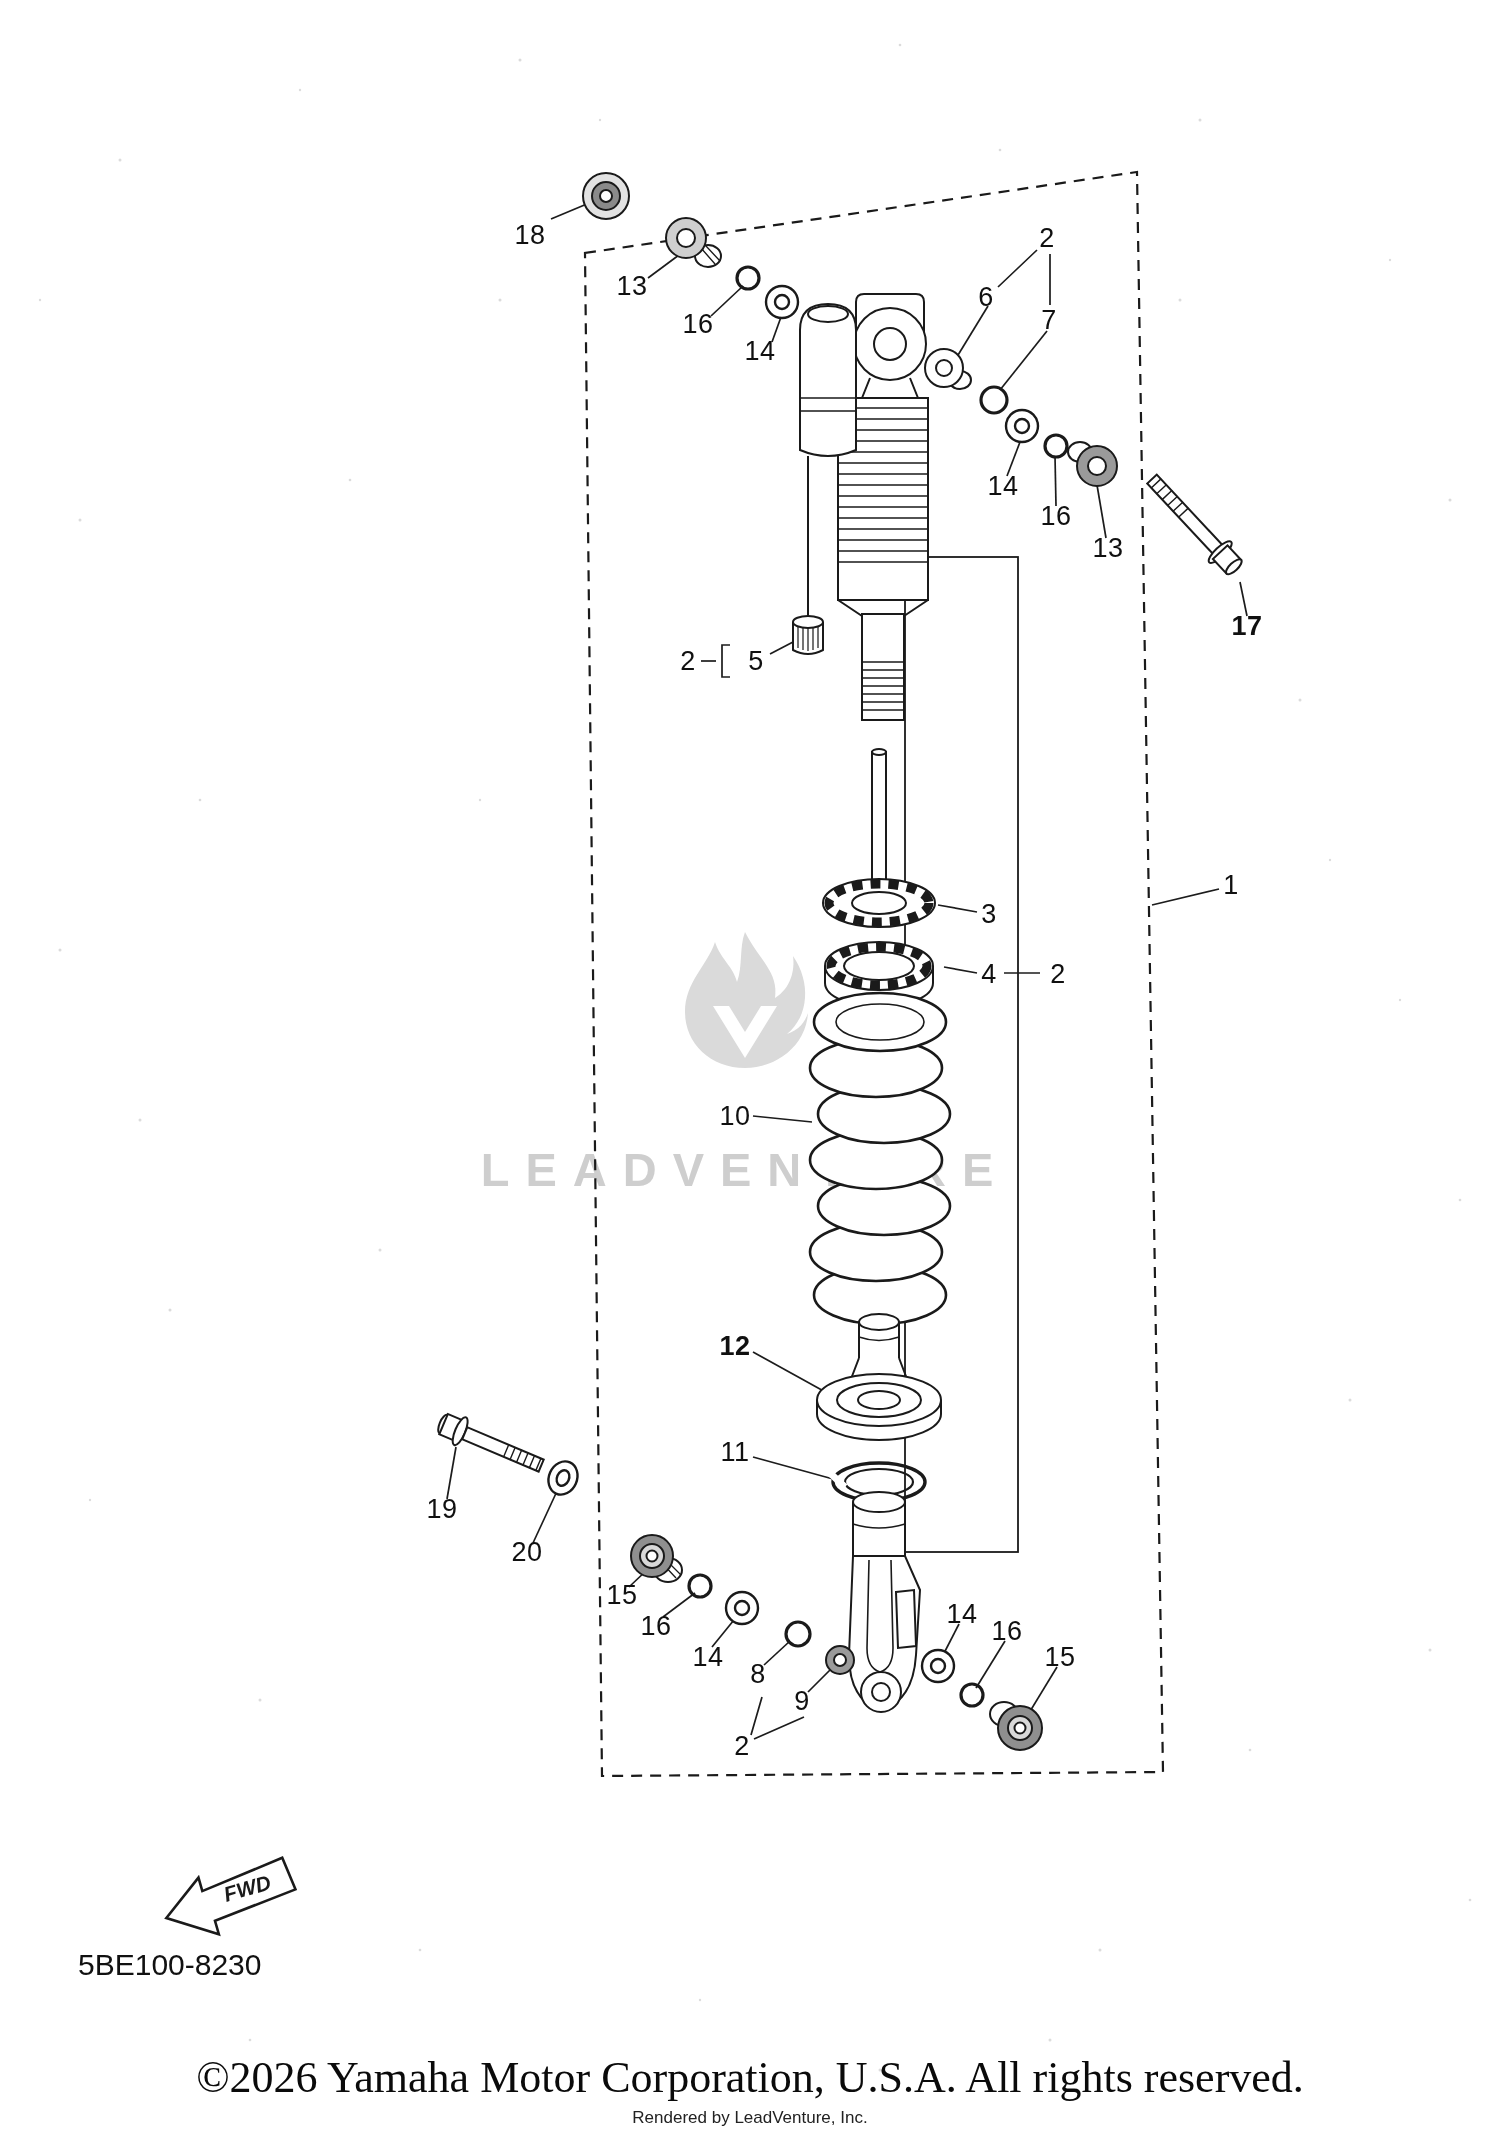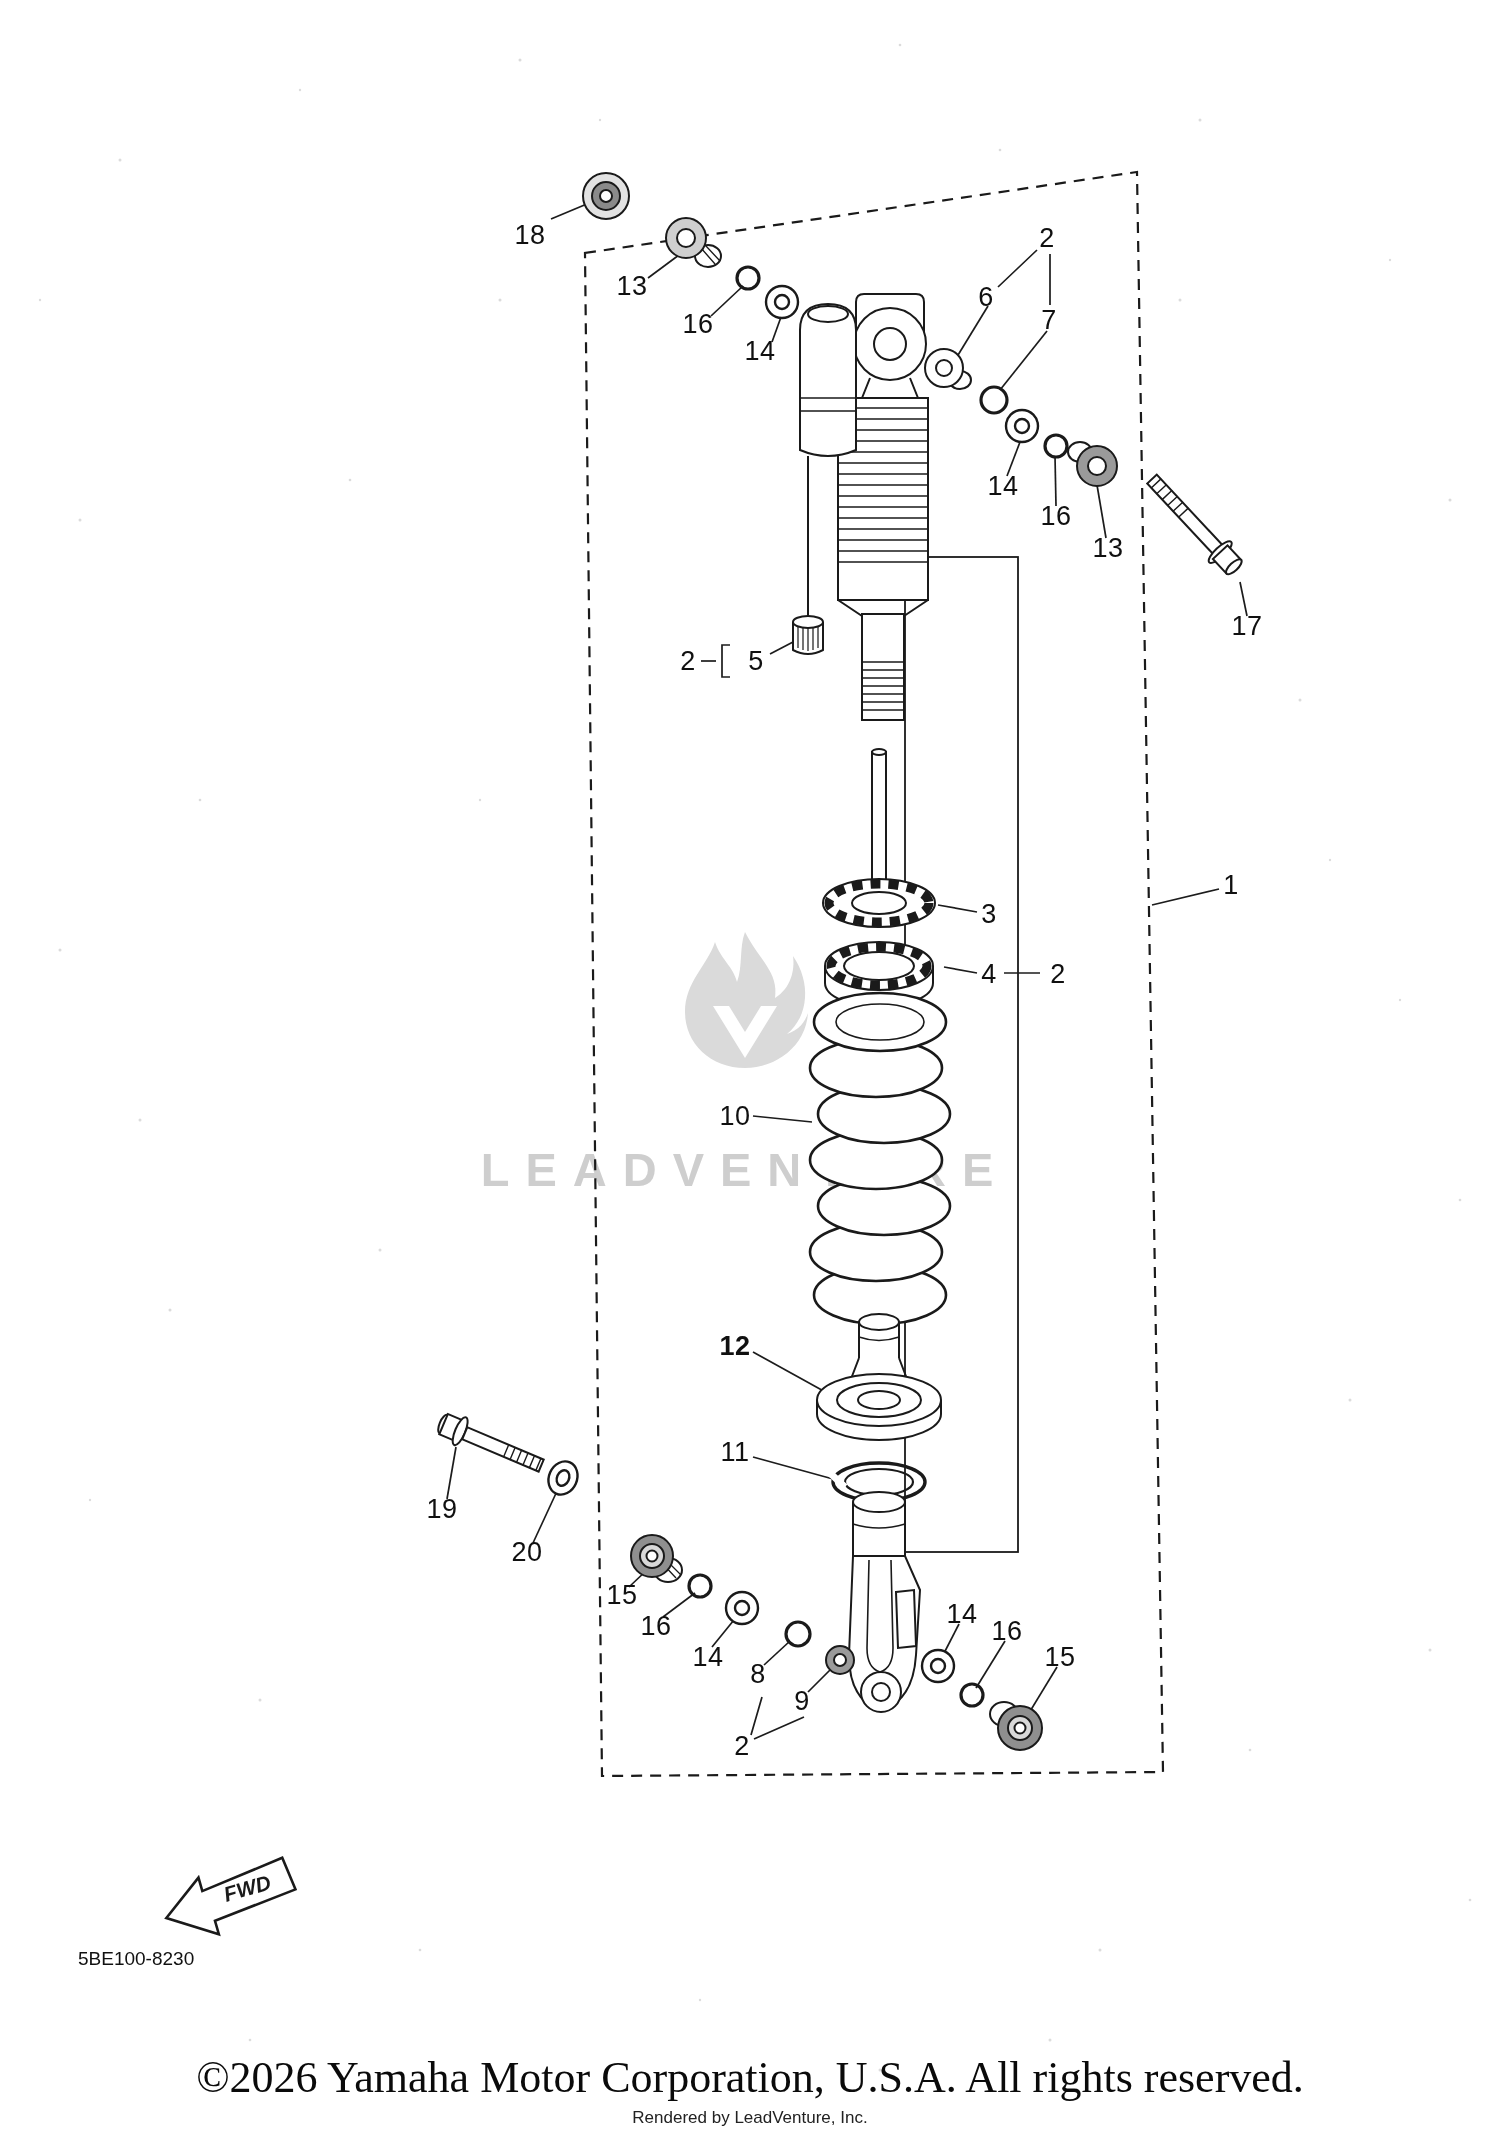--- a/index.html
+++ b/index.html
@@ -18,21 +18,21 @@
     font-size:27px;
     color:#101010;
     letter-spacing:0.5px;
     white-space:nowrap;
     user-select:none;
   }
   #part-code{
     position:absolute;
     left:78px;
     top:1948px;
-    font-size:19px;
+    font-size:30px;
     color:#111;
   }
   #copyright{
     position:absolute;
     left:50%;
     top:2052px;
     transform:translateX(-50%);
     width:1460px;
     text-align:center;
     font-family:"Liberation Serif", serif;
@@ -322,21 +322,21 @@
   <span class="callout" style="left:530px;top:213px;margin-top:22px;">18</span>
   <span class="callout" style="left:632px;top:286px;">13</span>
   <span class="callout" style="left:698px;top:324px;">16</span>
   <span class="callout" style="left:760px;top:351px;">14</span>
   <span class="callout" style="left:1047px;top:238px;">2</span>
   <span class="callout" style="left:986px;top:297px;">6</span>
   <span class="callout" style="left:1049px;top:320px;">7</span>
   <span class="callout" style="left:1003px;top:486px;">14</span>
   <span class="callout" style="left:1056px;top:516px;">16</span>
   <span class="callout" style="left:1108px;top:548px;">13</span>
-  <span class="callout" style="left:1247px;top:626px;">17</span>
+  <span class="callout" style="left:1247px;top:626px;font-weight:bold;">17</span>
   <span class="callout" style="left:688px;top:661px;">2</span>
   <span class="callout" style="left:756px;top:661px;">5</span>
   <span class="callout" style="left:1231px;top:885px;">1</span>
   <span class="callout" style="left:989px;top:914px;">3</span>
   <span class="callout" style="left:989px;top:974px;">4</span>
   <span class="callout" style="left:1058px;top:974px;">2</span>
   <span class="callout" style="left:735px;top:1116px;">10</span>
   <span class="callout" style="left:735px;top:1346px;font-weight:bold;">12</span>
   <span class="callout" style="left:735px;top:1452px;">11</span>
   <span class="callout" style="left:442px;top:1509px;">19</span>

